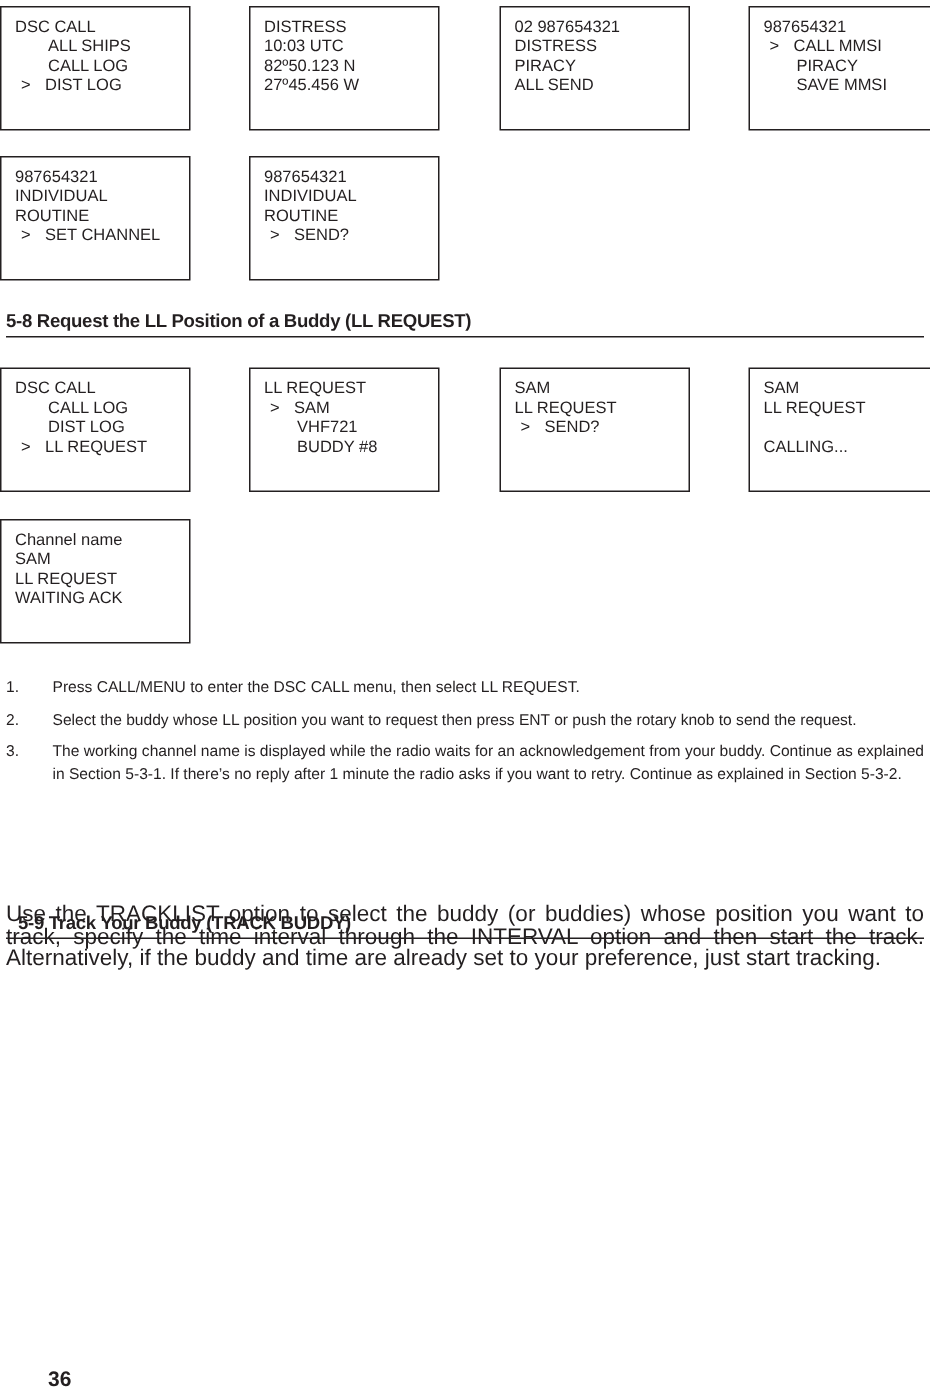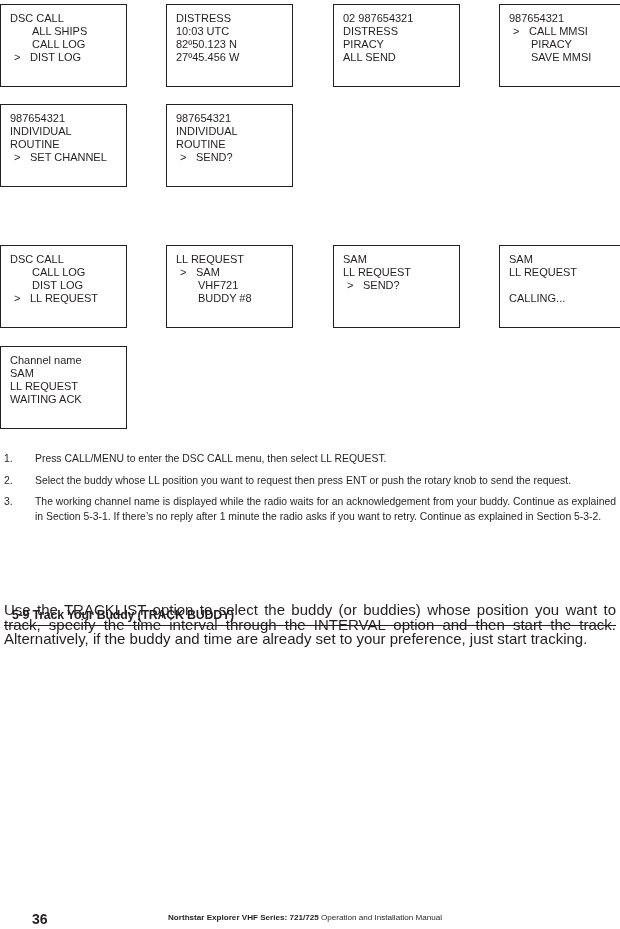--- a/index.html
+++ b/index.html
@@ -155,20 +155,21 @@
       </div>
       <div class="screen" style="margin-left:39px;">
         <div class="line">987654321</div>
         <div class="line">INDIVIDUAL</div>
         <div class="line">ROUTINE</div>
         <div class="line sel"><span class="arrow">&gt;</span><span>SEND?</span></div>
       </div>
     </div>
   </div>
 
+  <div class="abs section-head" style="left:4px; top:207px;">5-8 Request the LL Position of a Buddy (LL REQUEST)</div>
 
   <div class="abs" style="left:0px; top:245px;">
     <div class="screens-row">
       <div class="screen" style="margin-left:0px;">
         <div class="line">DSC CALL</div>
         <div class="line ind">CALL LOG</div>
         <div class="line ind">DIST LOG</div>
         <div class="line sel"><span class="arrow">&gt;</span><span>LL REQUEST</span></div>
       </div>
       <div class="screen" style="margin-left:39px;">
@@ -215,17 +216,14 @@
       <div class="num">3.</div>
       <div class="txt">The working channel name is displayed while the radio waits for an acknowledgement from your buddy. Continue as explained in Section 5-3-1. If there’s no reply after 1 minute the radio asks if you want to retry. Continue as explained in Section 5-3-2.</div>
     </div>
   </div>
 
   <div class="abs section-head indent" style="left:4px; top:577px;margin-top:31px;">5-9 Track Your Buddy (TRACK BUDDY)</div>
 
   <div class="abs para" style="left:4px; top:603px;">Use the TRACKLIST option to select the buddy (or buddies) whose position you want to track, specify the time interval through the INTERVAL option and then start the track. Alternatively, if the buddy and time are already set to your preference, just start tracking.</div>
 
   <div class="abs footer-page" style="left:4px; top:911px;">36</div>
-  <div class="abs footer-text" style="left:168px; top:913px;">
-    <b>Northstar</b><span>&nbsp;</span><b>Explorer VHF Series: 721/725</b><span> Operation and Installation Manual</span>
-  </div>
 
 </div>
 
 </body></html>

